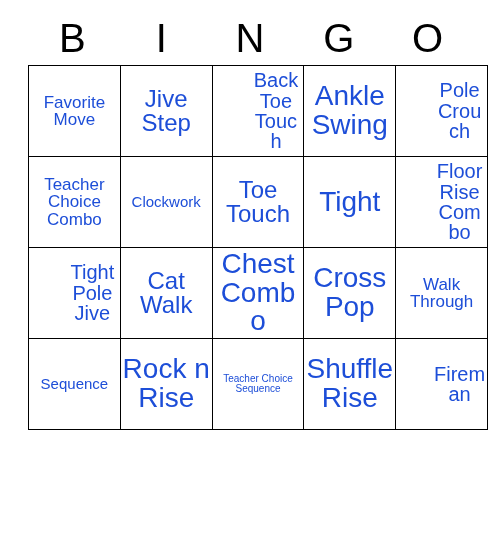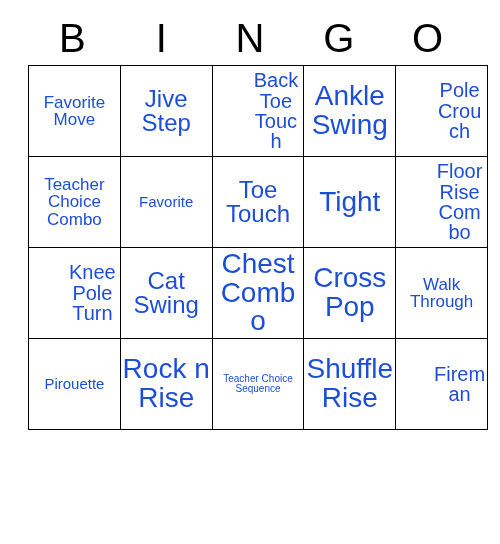--- a/index.html
+++ b/index.html
@@ -98,52 +98,52 @@
           </td>
         <td>
             <span class="cell-text fs-m">Pole Crouch</span>
           </td>
       </tr>
       <tr>
         <td>
             <span class="cell-text fs-s">Teacher Choice Combo</span>
           </td>
         <td>
-            <span class="cell-text fs-xs">Favorite</span>
+            <span class="cell-text fs-xs">Clockwork</span>
           </td>
         <td>
             <span class="cell-text fs-xxl">Toe Touch</span>
           </td>
         <td>
             <span class="cell-text fs-xl">Tight</span>
           </td>
         <td>
             <span class="cell-text fs-m">Floor Rise Combo</span>
           </td>
       </tr>
       <tr>
         <td>
-            <span class="cell-text fs-m">Knee Pole Turn</span>
+            <span class="cell-text fs-m">Tight Pole Jive</span>
           </td>
         <td>
-            <span class="cell-text fs-xxl">Cat Swing</span>
+            <span class="cell-text fs-xxl">Cat Walk</span>
           </td>
         <td>
             <span class="cell-text fs-xl">Chest Combo</span>
           </td>
         <td>
             <span class="cell-text fs-xl">Cross Pop</span>
           </td>
         <td>
             <span class="cell-text fs-s">Walk Through</span>
           </td>
       </tr>
       <tr>
         <td>
-            <span class="cell-text fs-xs">Pirouette</span>
+            <span class="cell-text fs-xs">Sequence</span>
           </td>
         <td>
             <span class="cell-text fs-xl">Rock n Rise</span>
           </td>
         <td>
             <span class="cell-text fs-xxs">Teacher Choice Sequence</span>
           </td>
         <td>
             <span class="cell-text fs-xl">Shuffle Rise</span>
           </td>

